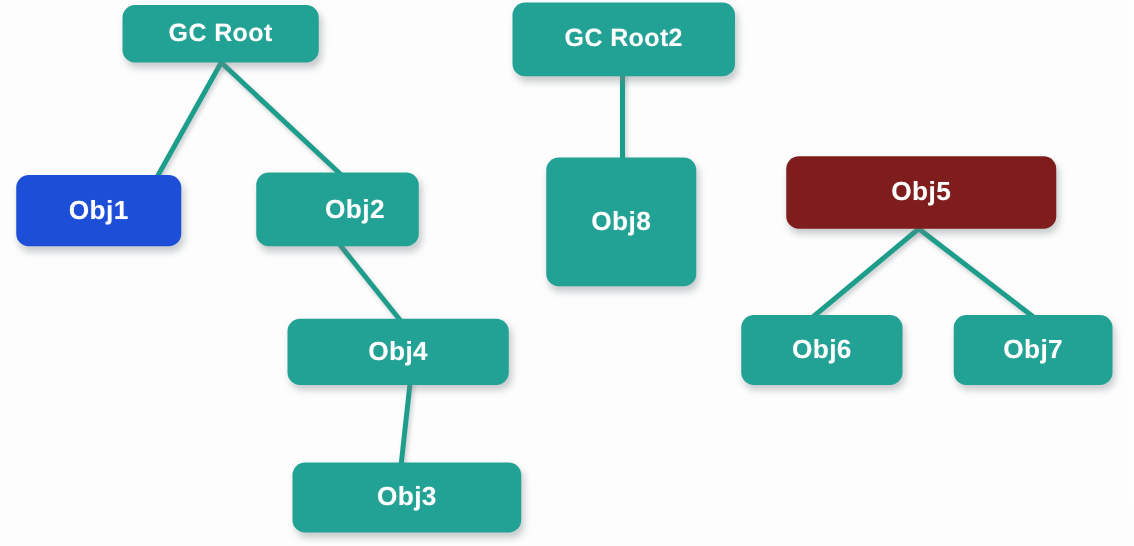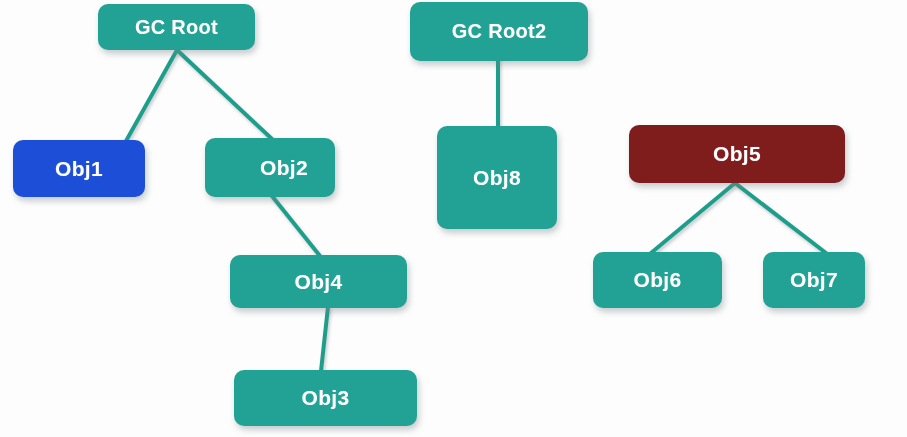--- a/index.html
+++ b/index.html
@@ -101,21 +101,21 @@
       </div>
       <div class="node" style="left: 629px; top: 125px; width: 216px; height: 58px; background: #7f1d1d; color: rgb(255, 255, 255); font-size: 21px;">
         <span class="node-label">Obj5</span>
       </div>
       <div class="node" style="left: 230px; top: 255px; width: 177px; height: 53px; background: rgb(34, 162, 149); color: rgb(255, 255, 255); font-size: 21px;">
         <span class="node-label">Obj4</span>
       </div>
       <div class="node" style="left: 581px; top: 252px; width: 129px; height: 56px; background: rgb(34, 162, 149); color: rgb(255, 255, 255); font-size: 21px; margin-left: 12px;">
         <span class="node-label">Obj6</span>
       </div>
-      <div class="node" style="left: 763px; top: 252px; width: 102px; height: 56px; background: rgb(34, 162, 149); color: rgb(255, 255, 255); font-size: 21px;">
+      <div class="node" style="left: 763px; top: 252px; width: 127px; height: 56px; background: rgb(34, 162, 149); color: rgb(255, 255, 255); font-size: 21px;">
         <span class="node-label">Obj7</span>
       </div>
       <div class="node" style="left: 234px; top: 370px; width: 183px; height: 56px; background: rgb(34, 162, 149); color: rgb(255, 255, 255); font-size: 21px;">
         <span class="node-label">Obj3</span>
       </div>
     </div>
 
 
 </div>
 

